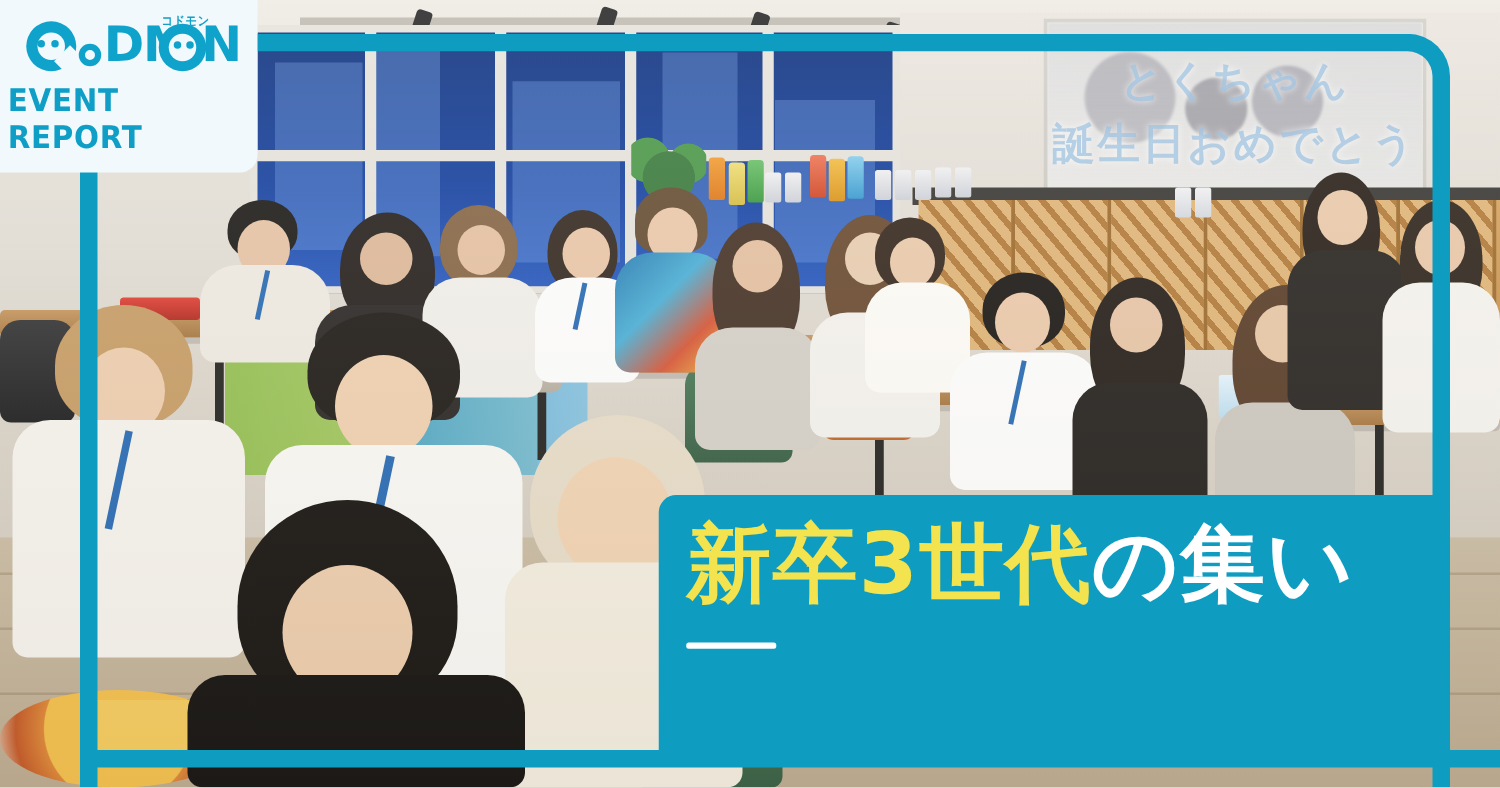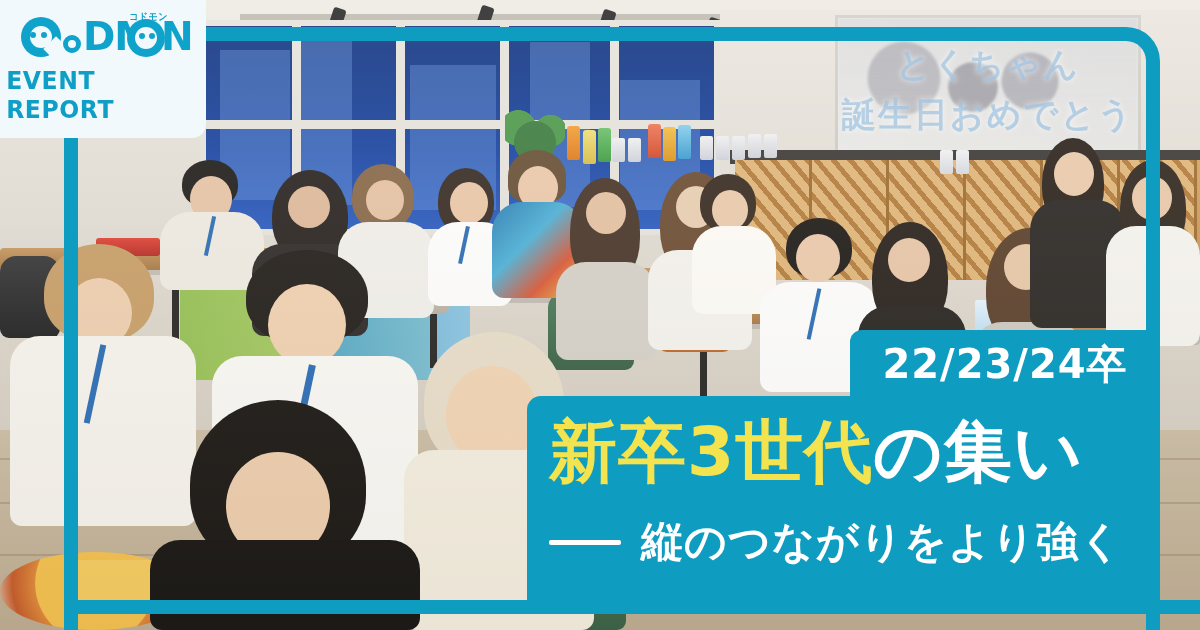--- a/index.html
+++ b/index.html
@@ -509,27 +509,23 @@
       <div class="logo-face" style="left:116px; top:13px; width:22px; height:22px; background:#f1f9fd;"></div>
       <div class="face-dot" style="left:120px; top:19px; background:#0fa3cb;"></div>
       <div class="face-dot" style="left:130px; top:19px; background:#0fa3cb;"></div>
 
       <div class="logo-word" style="left:142px;">N</div>
     </div>
 
     <div class="event-report">EVENT REPORT</div>
   </div>
 
-  <div class="badge-grad">
-    <span>22/23/24卒</span>
-  </div>
 
   <div class="title-box">
     <div class="title-main">
       <span class="t-yellow">新卒3世代</span><span class="t-white">の集い</span>
     </div>
     <div class="sub-row">
       <span class="sub-dash"></span>
-      <span class="sub-text">縦のつながりをより強く</span>
     </div>
   </div>
 
 </div>
 
 </body></html>

